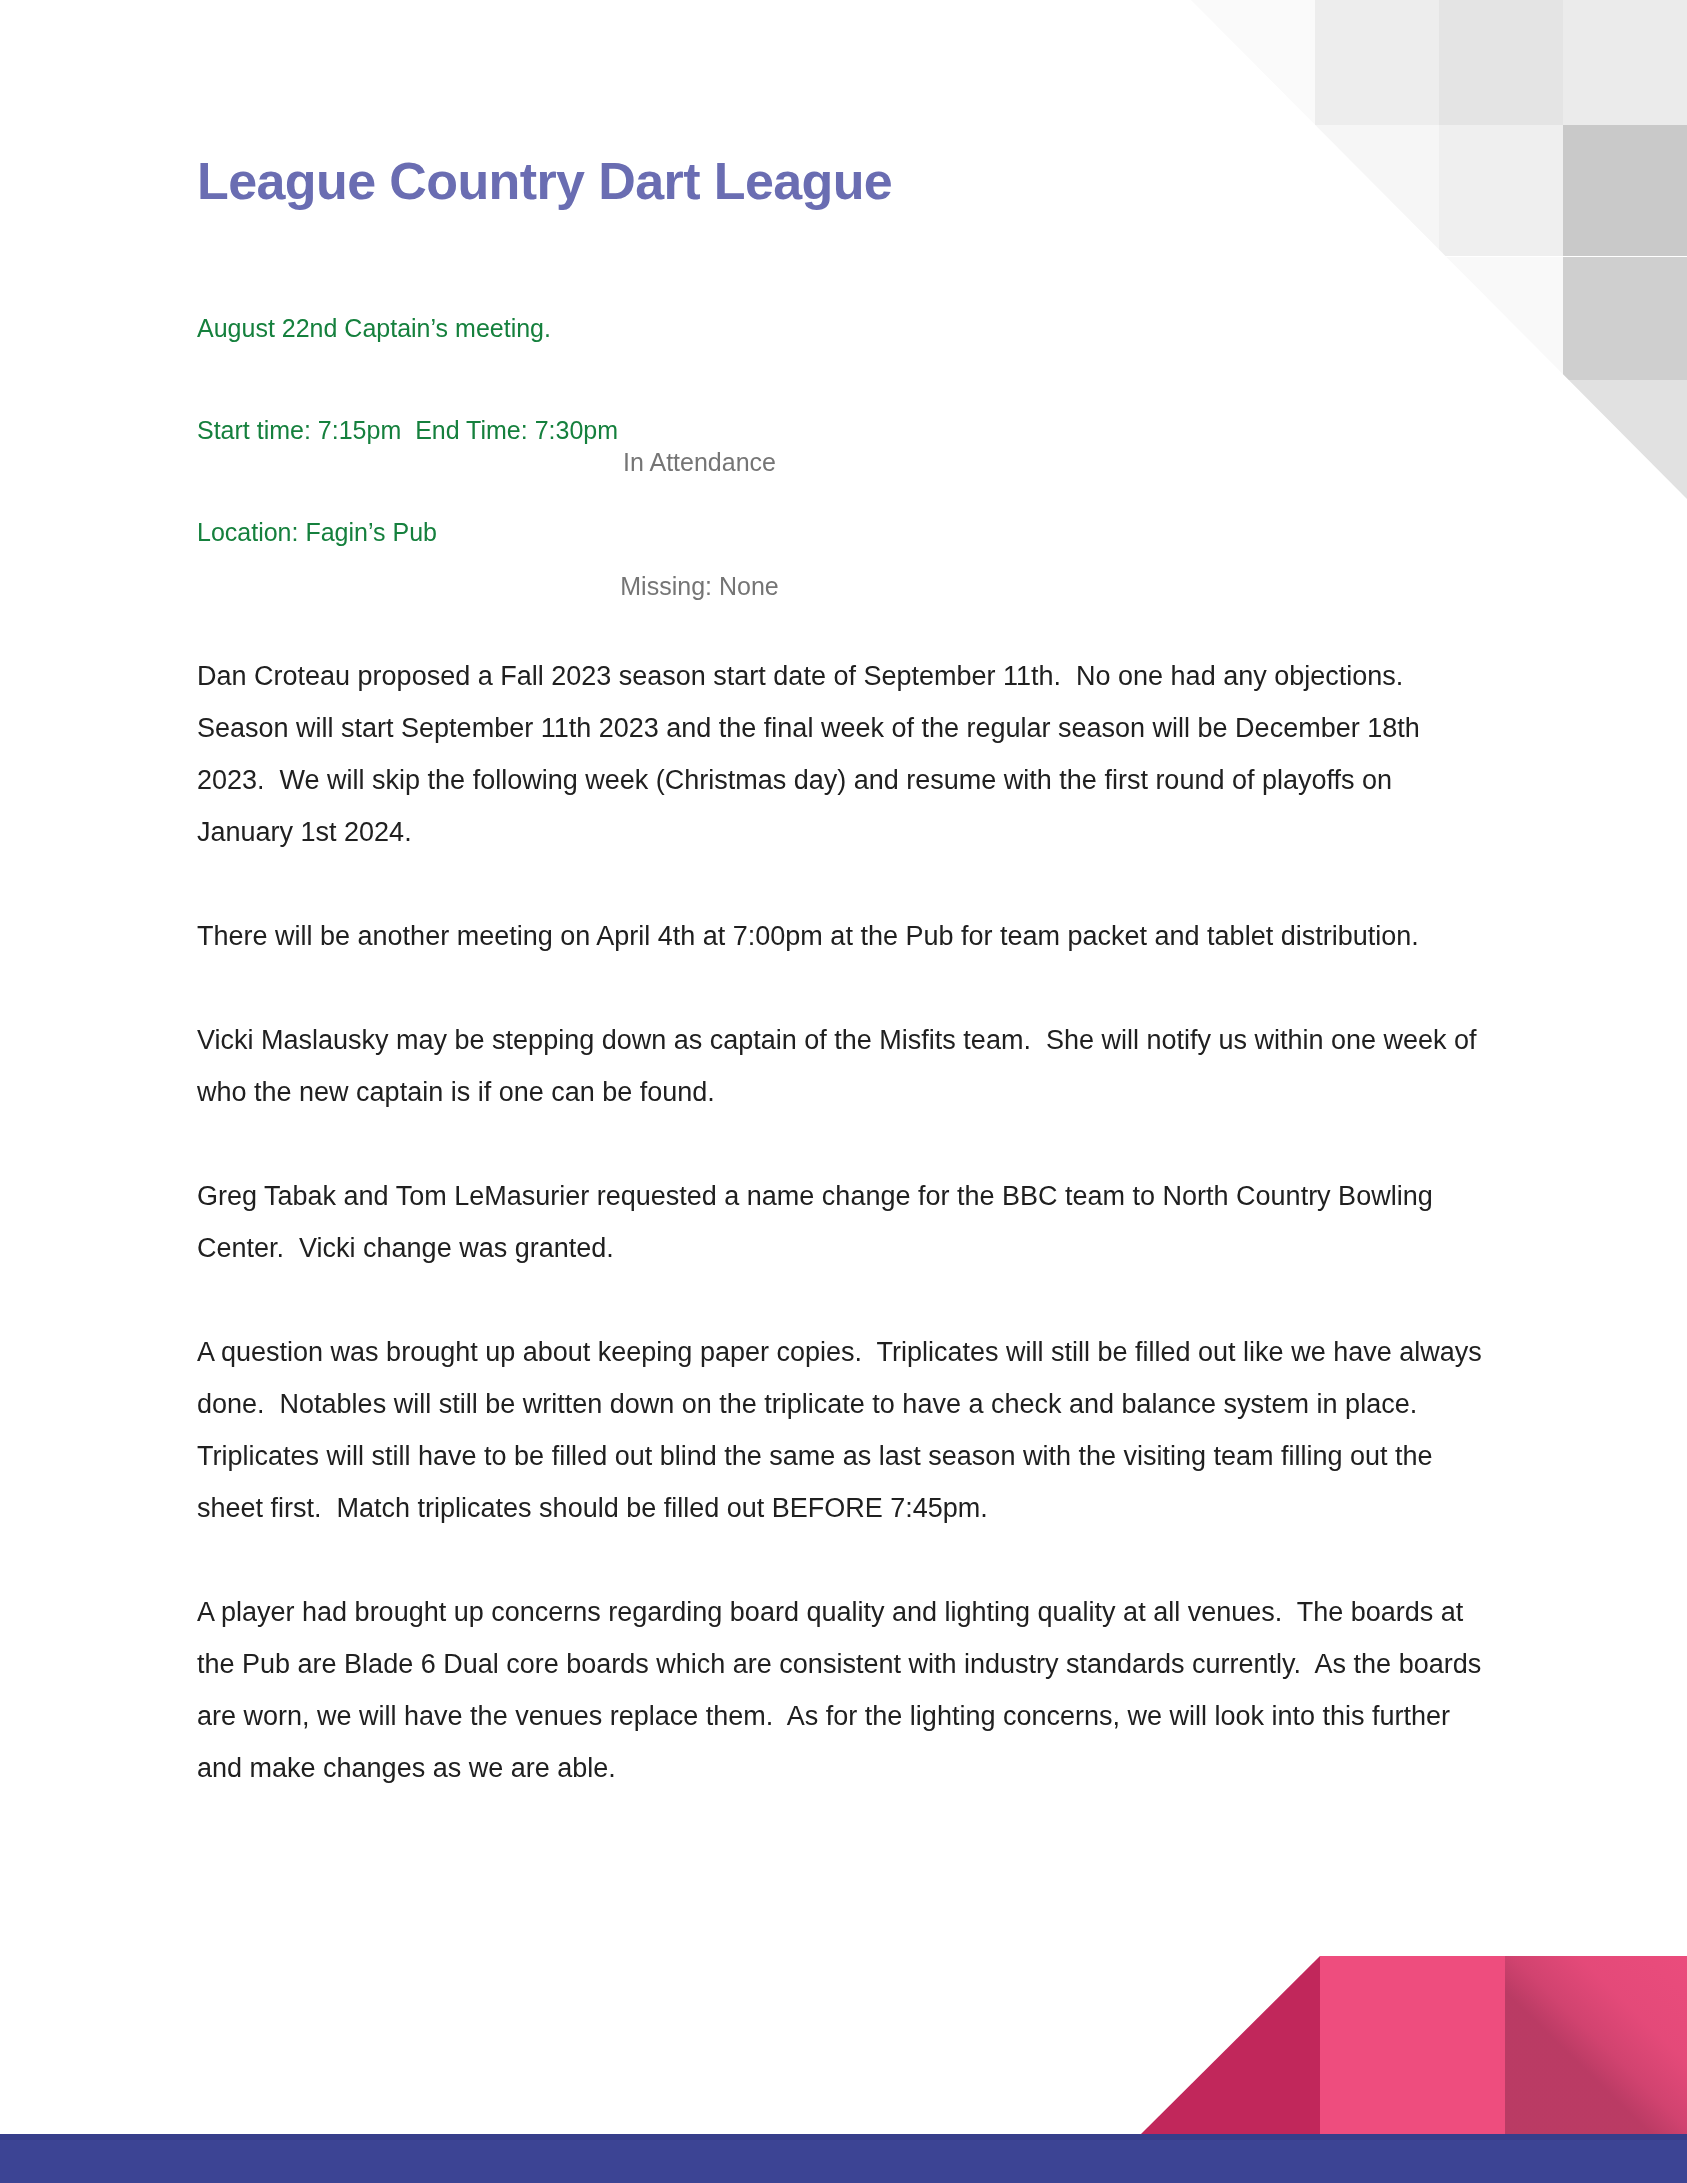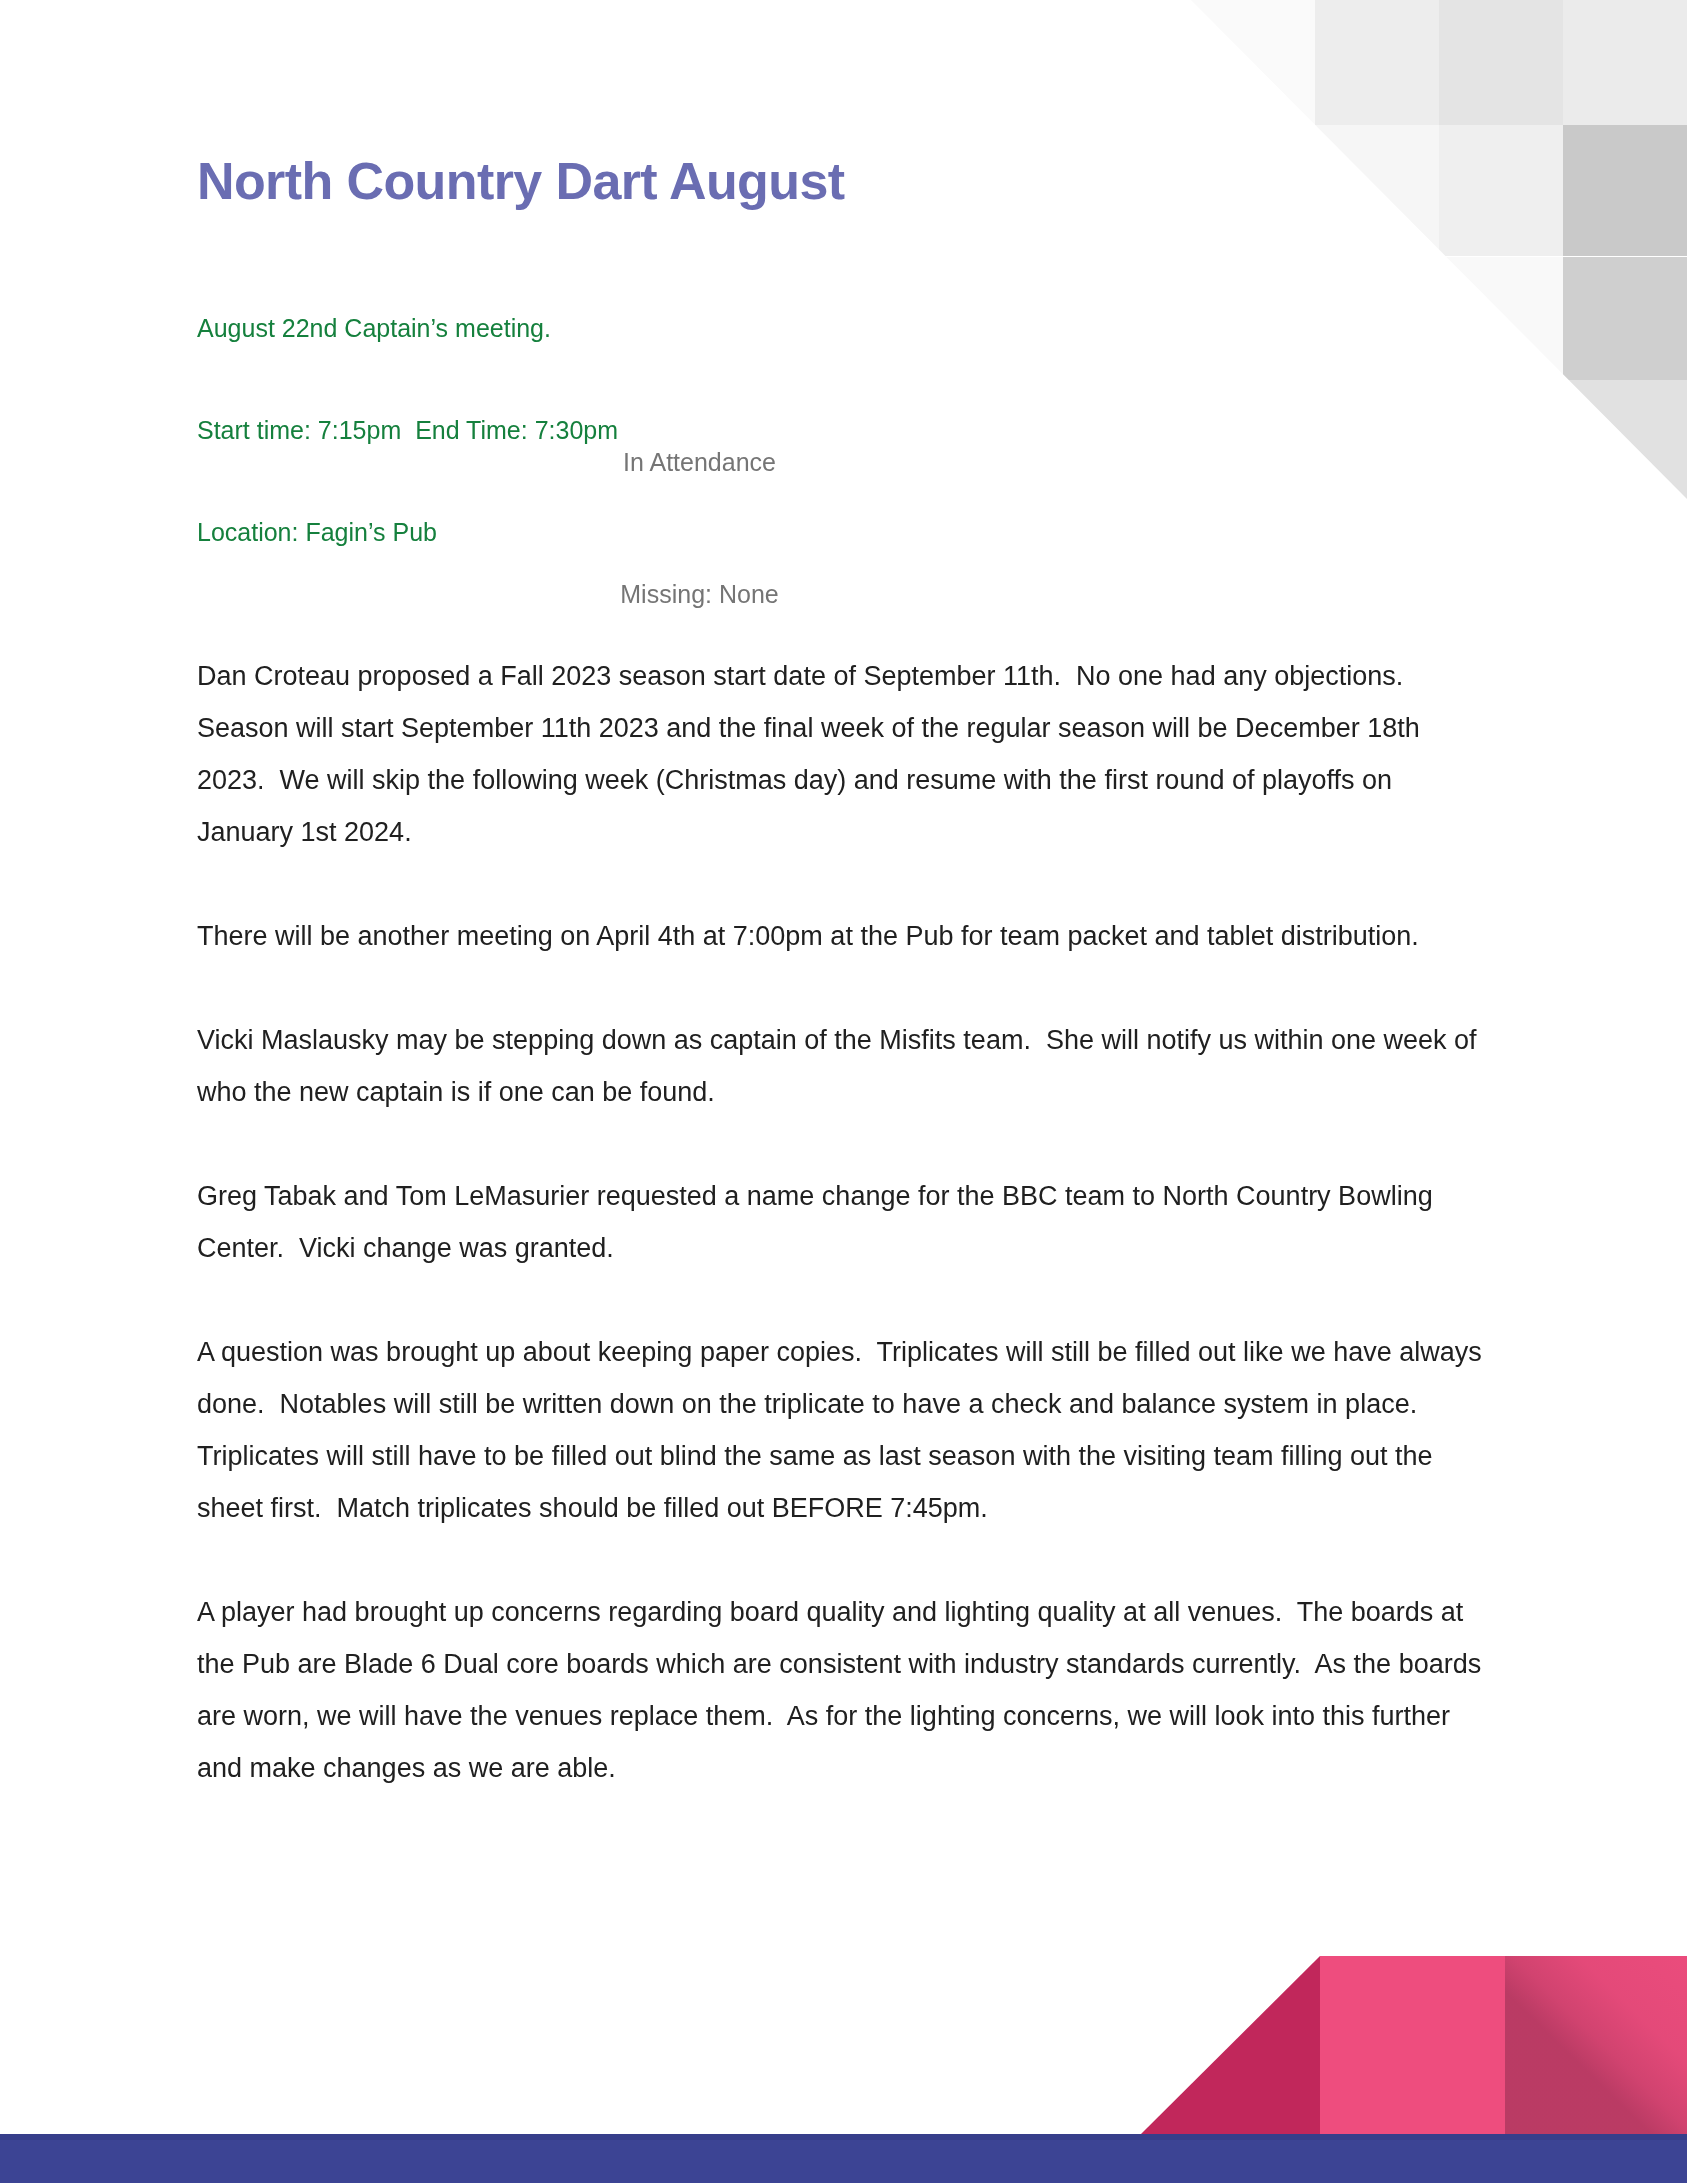--- a/index.html
+++ b/index.html
@@ -51,21 +51,21 @@
   }
   .attendance-block{
     position:absolute;
     left:197px; top:377px;
     width:1005px;
     font-size:25px;
     line-height:34px;
     white-space:pre-wrap;
     text-align:center;
   }
-  .attendance-missing{margin-top:30px;}
+  .attendance-missing{margin-top:22px;}
 
   
   .body-block{
     position:absolute;
     left:197px; top:650px;
     width:1293px;
     font-size:27px;
     line-height:52px;
   }
   .body-block p{
@@ -119,21 +119,21 @@
     <div class="sq r1c3" style="background-color: rgb(228, 228, 228);"></div>
     <div class="sq r1c4" style="background-color: rgb(235, 235, 235);"></div>
     <div class="sq r2c2" style="background-color: rgb(246, 246, 246);"></div>
     <div class="sq r2c3" style="background-color: rgb(239, 239, 239);"></div>
     <div class="sq r2c4" style="background-color: rgb(201, 201, 201);"></div>
     <div class="sq r3c3" style="background-color: rgb(249, 249, 249);"></div>
     <div class="sq r3c4" style="background-color: rgb(207, 207, 207);"></div>
     <div class="sq r4c4" style="background-color: rgb(225, 225, 225);"></div>
   </div>
 
-  <h1 class="doc-title" style="color: rgb(106, 109, 178);">North Country Dart August</h1>
+  <h1 class="doc-title" style="color: rgb(106, 109, 178);">League Country Dart League</h1>
 
   <div class="meta-block" style="color: #15803d;">
     <div>August 22nd Captain’s meeting.</div>
     <div>Start time: 7:15pm  End Time: 7:30pm</div>
     <div>Location: Fagin’s Pub</div>
   </div>
 
   <div class="attendance-block" style="color: rgb(117, 117, 117);">
     <div>In Attendance</div>
     <div class="attendance-missing">Missing: None</div>

